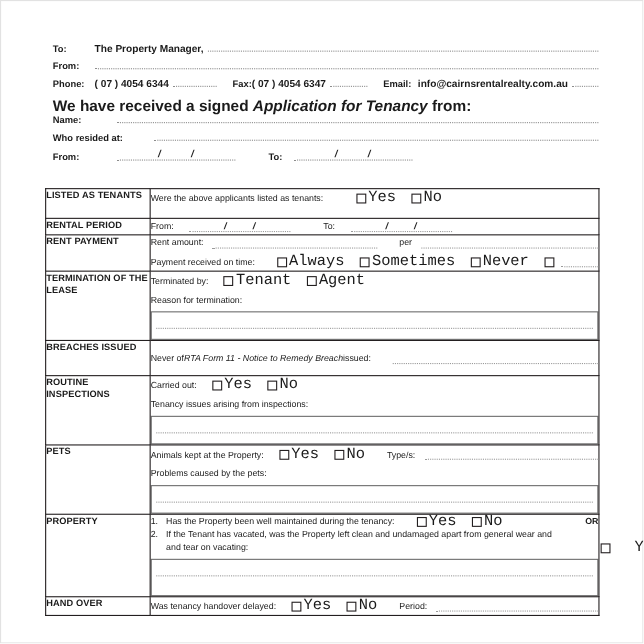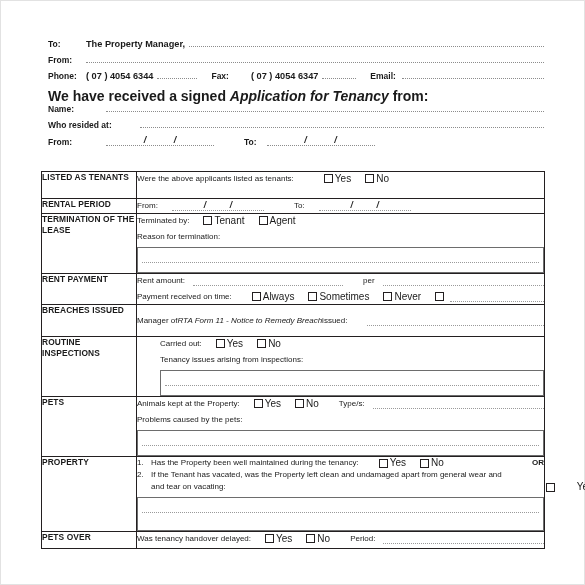--- a/index.html
+++ b/index.html
@@ -143,21 +143,21 @@
   .cb {
     display: inline-block;
     width: 9px;
     height: 9px;
     border: 1.4px solid #231f20;
     background: #fff;
     flex: 0 0 auto;
     margin-right: 2px;
     box-sizing: border-box;
   }
-  .cblabel { font-size: 10px; margin-right: 0px; }
+  .cblabel { font-size: 14px; margin-right: 0px; font-family: Liberation Mono, monospace; }
 
   .dline {
     border-bottom: 1px dotted #9a9a9a;
     height: 9px;
     flex: 1 1 auto;
     min-width: 10px;
   }
   .dline.w150 { flex: 0 0 150px; }
 
   .dfield {
@@ -215,25 +215,26 @@
     <div class="hrow">
       <span class="hlabel lbl-from">From:</span>
       <span class="dots"></span>
     </div>
 
     <div class="hrow">
       <span class="hlabel lbl-phone">Phone:</span>
       <span class="hval">( 07 ) 4054 6344</span>
       <span class="dots fx" style="flex:0 0 40px;"></span>
       <span class="sp14"></span>
-      <span class="hlabel" style="width:auto;padding-right:22px;">Fax:</span>
+      <span class="hlabel" style="width:auto;padding-right:0;">Fax:</span>
       <span class="hval">( 07 ) 4054 6347</span>
       <span class="dots fx" style="flex:0 0 34px;"></span>
       <span class="sp14"></span>
       <span class="hlabel" style="width:auto;padding-right:6px;">Email:</span>
+      <span class="hval">info@cairnsrentalrealty.com.au</span>
       <span class="dots"></span>
     </div>
 
     <div class="hline-note"><span>We have received a signed </span><i>Application for Tenancy</i><span> from:</span></div>
 
     <div class="frow">
       <span class="flabel" style="width:52px;">Name:</span>
       <span class="dots"></span>
     </div>
 
@@ -298,41 +299,20 @@
             <span class="pad"></span>
             <span class="sl">/</span>
             <span class="sl">/</span>
             <span class="pad"></span>
           </span>
         </div>
       </td>
     </tr>
 
     <tr>
-      <td class="cat">TERMINATION OF THE LEASE</td>
-      <td class="body" style="height:58px;">
-        <div class="line">
-          <span class="txt">Terminated by:</span>
-          <span class="sp14"></span>
-          <span class="cb"></span>
-          <span class="cblabel">Tenant</span>
-          <span class="sp14"></span>
-          <span class="cb"></span>
-          <span class="cblabel">Agent</span>
-        </div>
-        <div class="line">
-          <span class="txt">Reason for termination:</span>
-        </div>
-        <div class="notebox">
-          <div class="nline"></div>
-        </div>
-      </td>
-    </tr>
-
-    <tr>
       <td class="cat">RENT PAYMENT</td>
       <td class="body" style="height:30px;">
         <div class="line">
           <span class="txt">Rent amount:</span>
           <span class="sp8"></span>
           <span class="dline w150"></span>
           <span class="sp20"></span>
           <span class="txt">per</span>
           <span class="sp8"></span>
           <span class="dline"></span>
@@ -350,35 +330,56 @@
           <span class="cblabel">Never</span>
           <span class="sp14"></span>
           <span class="cb"></span>
           <span class="sp4"></span>
           <span class="dline"></span>
         </div>
       </td>
     </tr>
 
     <tr>
+      <td class="cat">TERMINATION OF THE LEASE</td>
+      <td class="body" style="height:58px;">
+        <div class="line">
+          <span class="txt">Terminated by:</span>
+          <span class="sp14"></span>
+          <span class="cb"></span>
+          <span class="cblabel">Tenant</span>
+          <span class="sp14"></span>
+          <span class="cb"></span>
+          <span class="cblabel">Agent</span>
+        </div>
+        <div class="line">
+          <span class="txt">Reason for termination:</span>
+        </div>
+        <div class="notebox">
+          <div class="nline"></div>
+        </div>
+      </td>
+    </tr>
+
+    <tr>
       <td class="cat">BREACHES ISSUED</td>
       <td class="body" style="height:22px;padding-top:9px;">
         <div class="line">
-          <span class="txt">Manager of </span>
+          <span class="txt">Never of </span>
           <span class="txt ital">RTA Form 11 - Notice to Remedy Breach</span>
           <span class="txt"> issued:</span>
           <span class="sp20"></span>
           <span class="dline"></span>
         </div>
       </td>
     </tr>
 
     <tr>
       <td class="cat">ROUTINE INSPECTIONS</td>
-      <td class="body" style="height:58px;padding-left:23px;">
+      <td class="body" style="height:58px;">
         <div class="line">
           <span class="txt">Carried out:</span>
           <span class="sp14"></span>
           <span class="cb"></span>
           <span class="cblabel">Yes</span>
           <span class="sp14"></span>
           <span class="cb"></span>
           <span class="cblabel">No</span>
         </div>
         <div class="line">
@@ -459,21 +460,21 @@
           </div>
 
         </div>
         <div class="notebox tall">
           <div class="nline"></div>
         </div>
       </td>
     </tr>
 
     <tr>
-      <td class="cat">PETS OVER</td>
+      <td class="cat">HAND OVER</td>
       <td class="body" style="height:16px;">
         <div class="line">
           <span class="txt">Was tenancy handover delayed:</span>
           <span class="sp14"></span>
           <span class="cb"></span>
           <span class="cblabel">Yes</span>
           <span class="sp14"></span>
           <span class="cb"></span>
           <span class="cblabel">No</span>
           <span class="sp20"></span>

